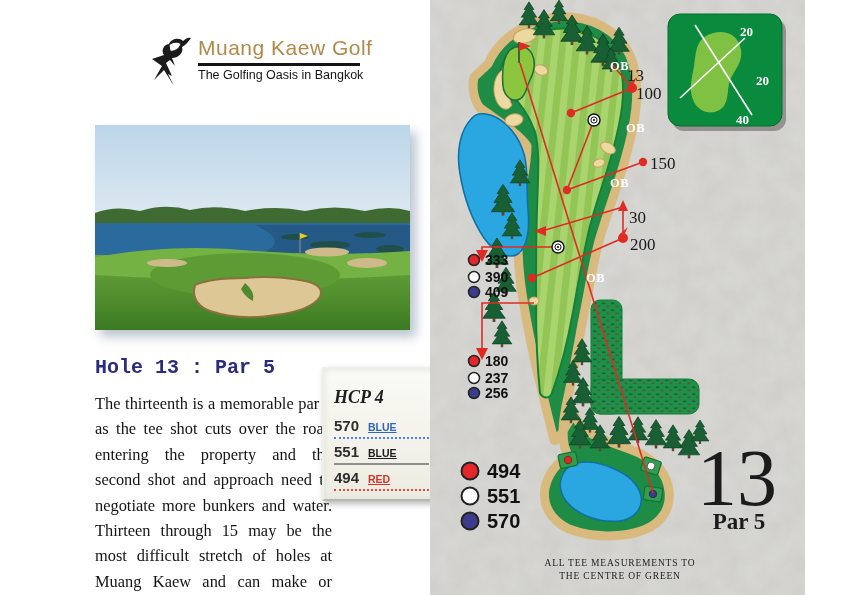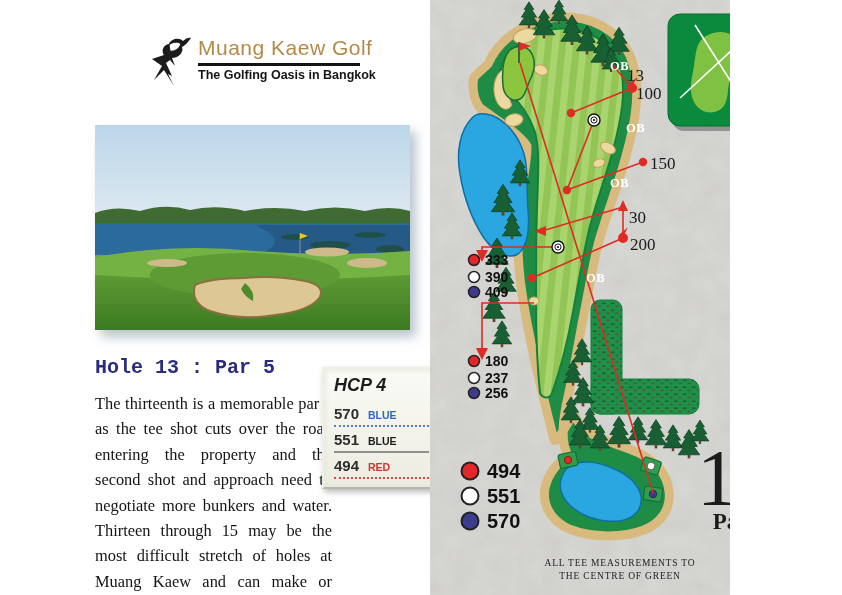--- a/index.html
+++ b/index.html
@@ -1,42 +1,42 @@
 <!DOCTYPE html>
 <html><head>
 <meta charset="utf-8">
 <style>
   html,body{margin:0;padding:0;background:#fff;}
-  .page{position:relative;width:730px;height:595px;background:#ffffff;overflow:hidden;
+  .page{position:relative;width:842px;height:595px;background:#ffffff;overflow:hidden;
         font-family:"Liberation Serif",serif;}
   
   .logo{position:absolute;left:150px;top:36px;display:flex;align-items:flex-start;}
   .logo-text{margin-left:6px;}
   .logo-title{font-family:"Liberation Sans",sans-serif;font-size:21px;color:#b3894a;
               letter-spacing:.5px;line-height:24px;}
   .logo-rule{width:162px;height:3px;background:#141414;margin:3px 0 2px 0;}
-  .logo-sub{font-family:"Liberation Sans",sans-serif;font-size:12.5px;font-weight:bold;color:#141414;}
+  .logo-sub{font-family:"Liberation Sans",sans-serif;font-size:12.5px;font-weight:normal;color:#141414;}
   
   .photo{position:absolute;left:95px;top:125px;width:315px;height:205px;
          box-shadow:6px 7px 10px rgba(120,140,160,.5);}
   
   .hole-heading{position:absolute;left:95px;top:356px;font-size:20px;font-weight:bold;color:#2c2c7e;font-family:Liberation Mono, monospace;}
   .hole-desc{position:absolute;left:95px;top:391px;width:237px;font-size:16.4px;line-height:25.4px;
              text-align:justify;color:#141414;}
   
   .hcp-box{position:absolute;left:322px;top:367px;width:95px;
            background:linear-gradient(#fbfbf6,#ecece2);
            border:2px solid;border-color:#eef0e8 #b5b8aa #b5b8aa #eef0e8;
            box-shadow:2px 3px 6px rgba(0,0,0,.28), inset 0 0 6px #dfe1d4;
            padding:6px 8px 8px 10px;}
-  .hcp-title{font-family:Liberation Sans, sans-serif;font-style:italic;font-weight:bold;
-             font-size:18px;color:#1d1d1d;margin-bottom:5px;}
+  .hcp-title{font-family:Liberation Serif, serif;font-style:italic;font-weight:bold;
+             font-size:18px;color:#1d1d1d;margin-bottom:5px;margin-top:12px;}
   .hcp-row{display:flex;align-items:baseline;gap:9px;padding:4px 0 3px 0;}
   .hcp-num{font-family:"Liberation Sans",sans-serif;font-weight:bold;font-size:15px;color:#2d2d2d;}
-  .hcp-tee{font-family:"Liberation Sans",sans-serif;font-weight:bold;font-size:10.5px;}
+  .hcp-tee{font-family:"Liberation Sans",sans-serif;font-weight:bold;font-size:10.5px;text-decoration:underline;}
   .hcp-row.blue{border-bottom:2px dotted #4f7fd9;}
   .hcp-row.blue .hcp-tee{color:#2f66c4;}
   .hcp-row.white{border-bottom:2px solid #8f8f8f;}
   .hcp-row.white .hcp-tee{color:#1c1c1c;}
   .hcp-row.red{border-bottom:2px dotted #e0483e;}
   .hcp-row.red .hcp-tee{color:#d63229;}
   
   .map{position:absolute;left:430px;top:0;width:375px;height:595px;}
   svg text{user-select:none;}
 </style>

